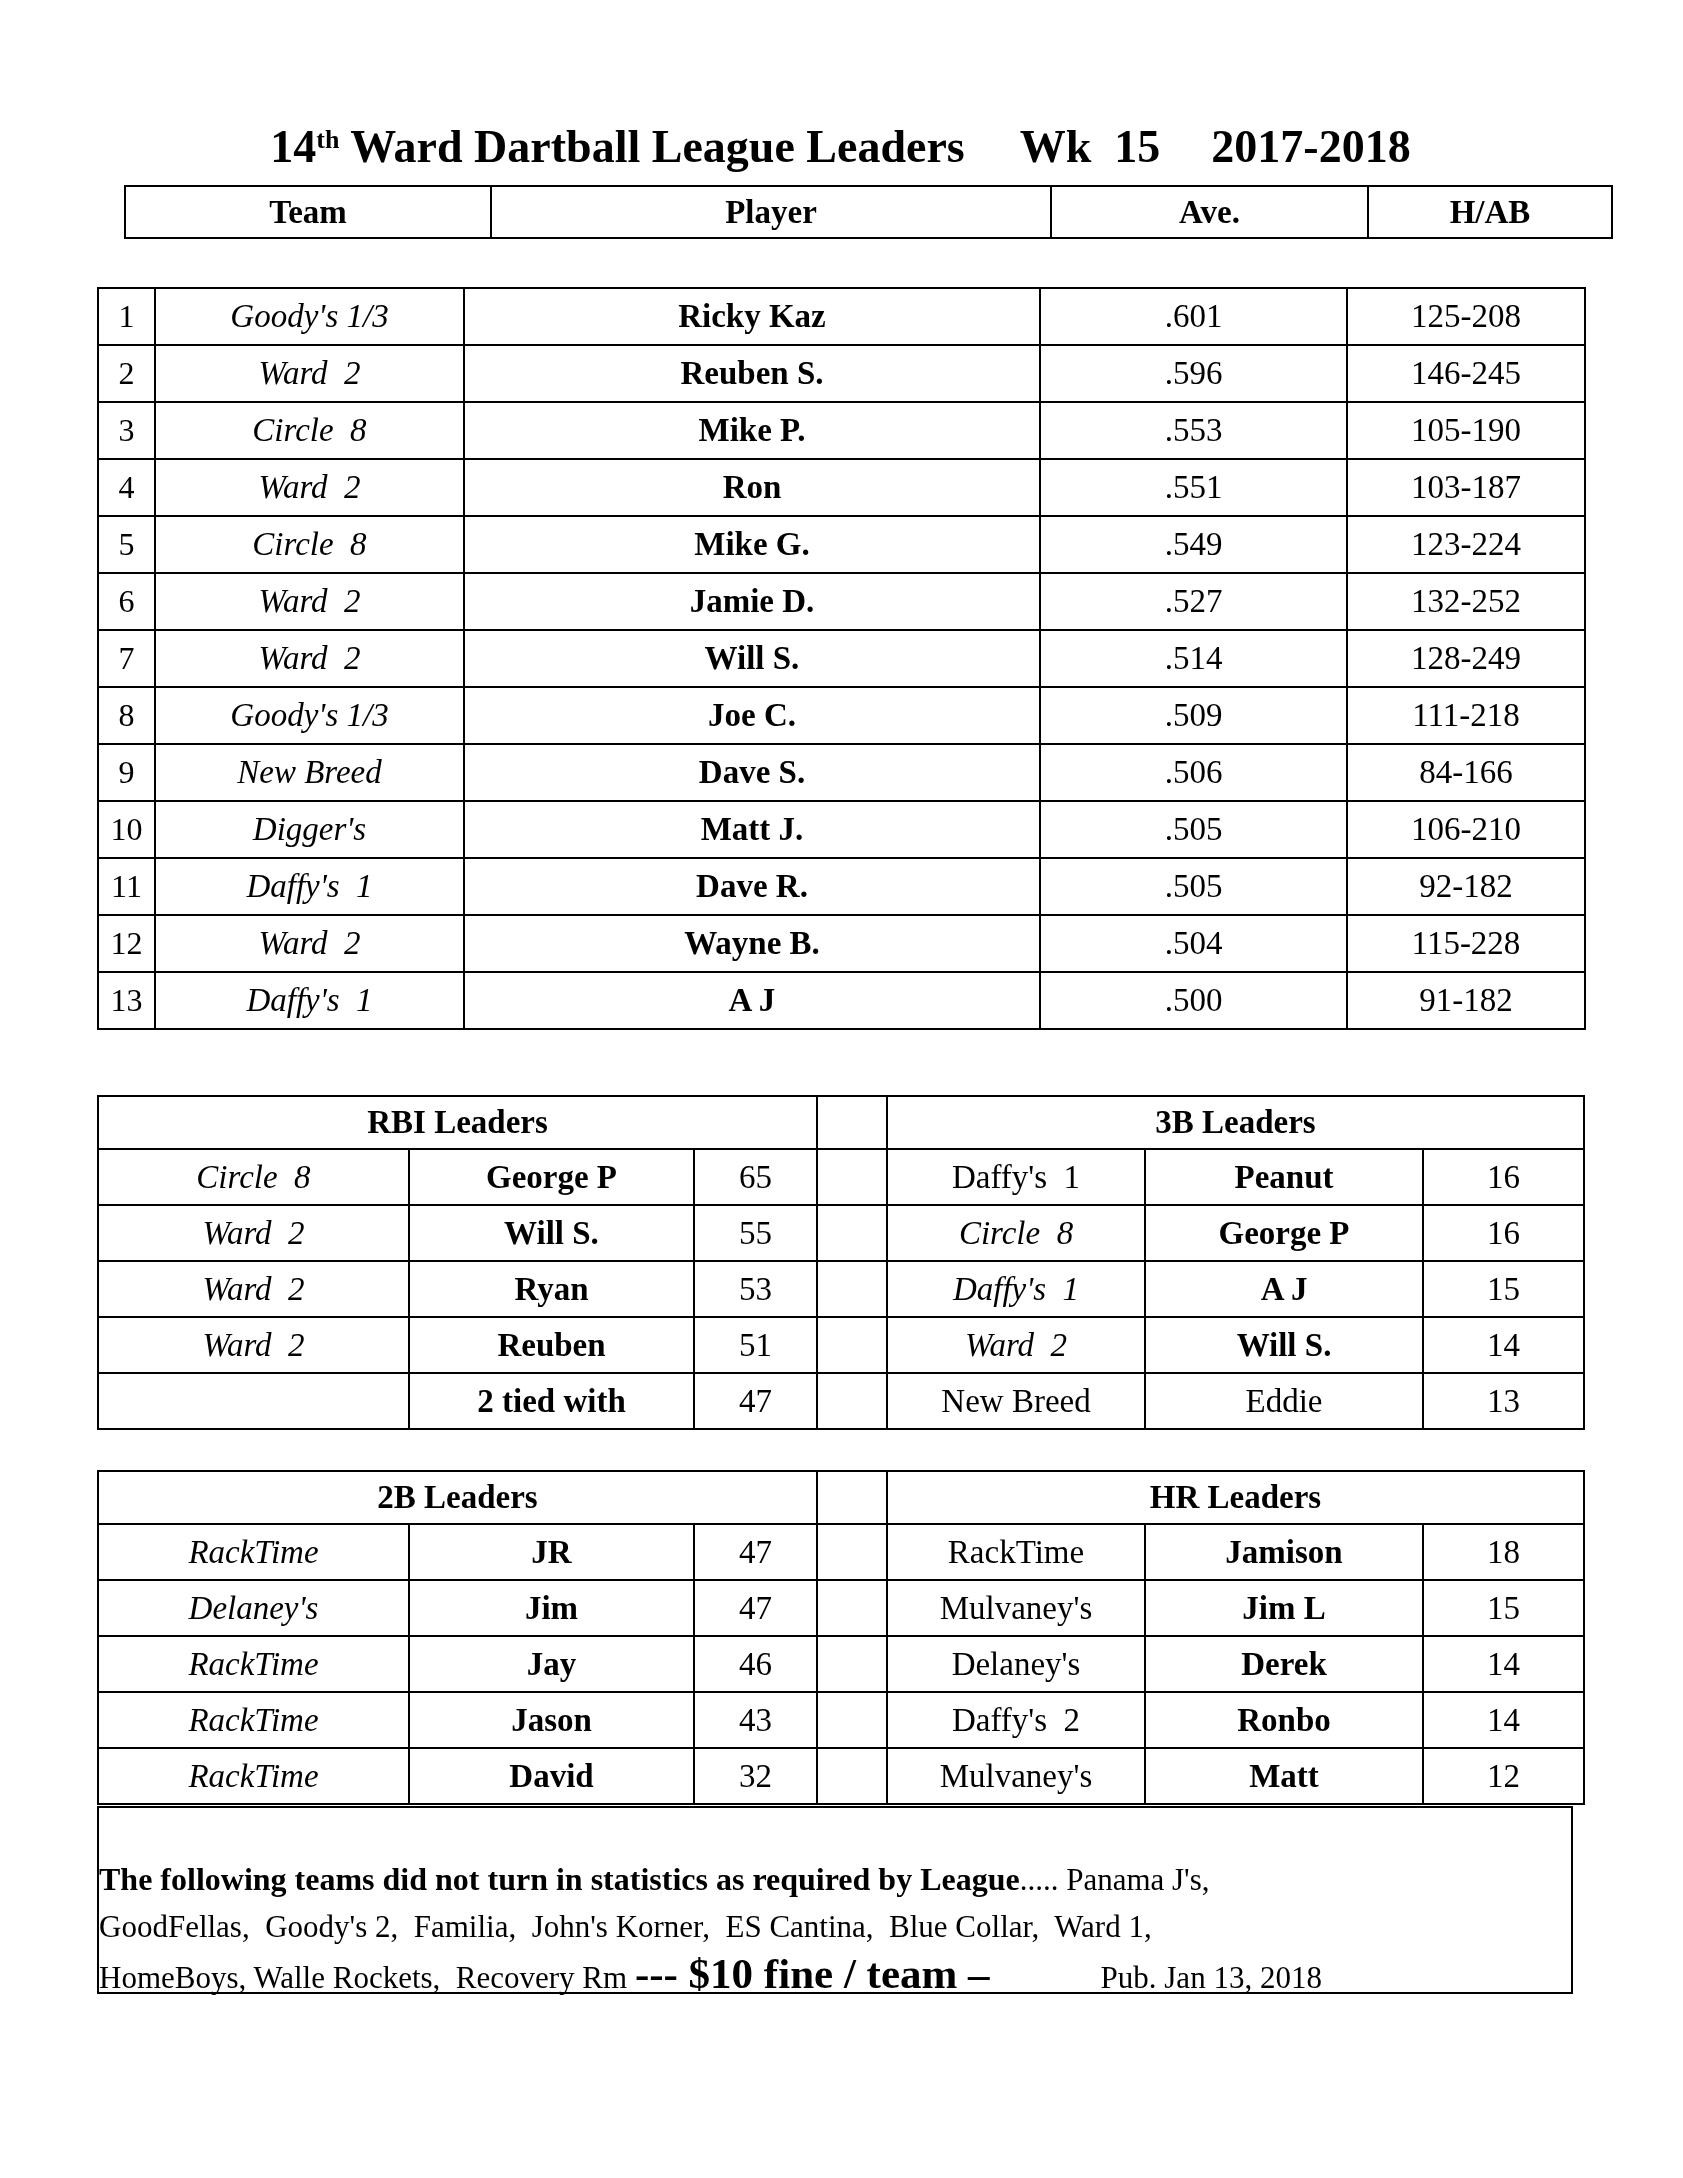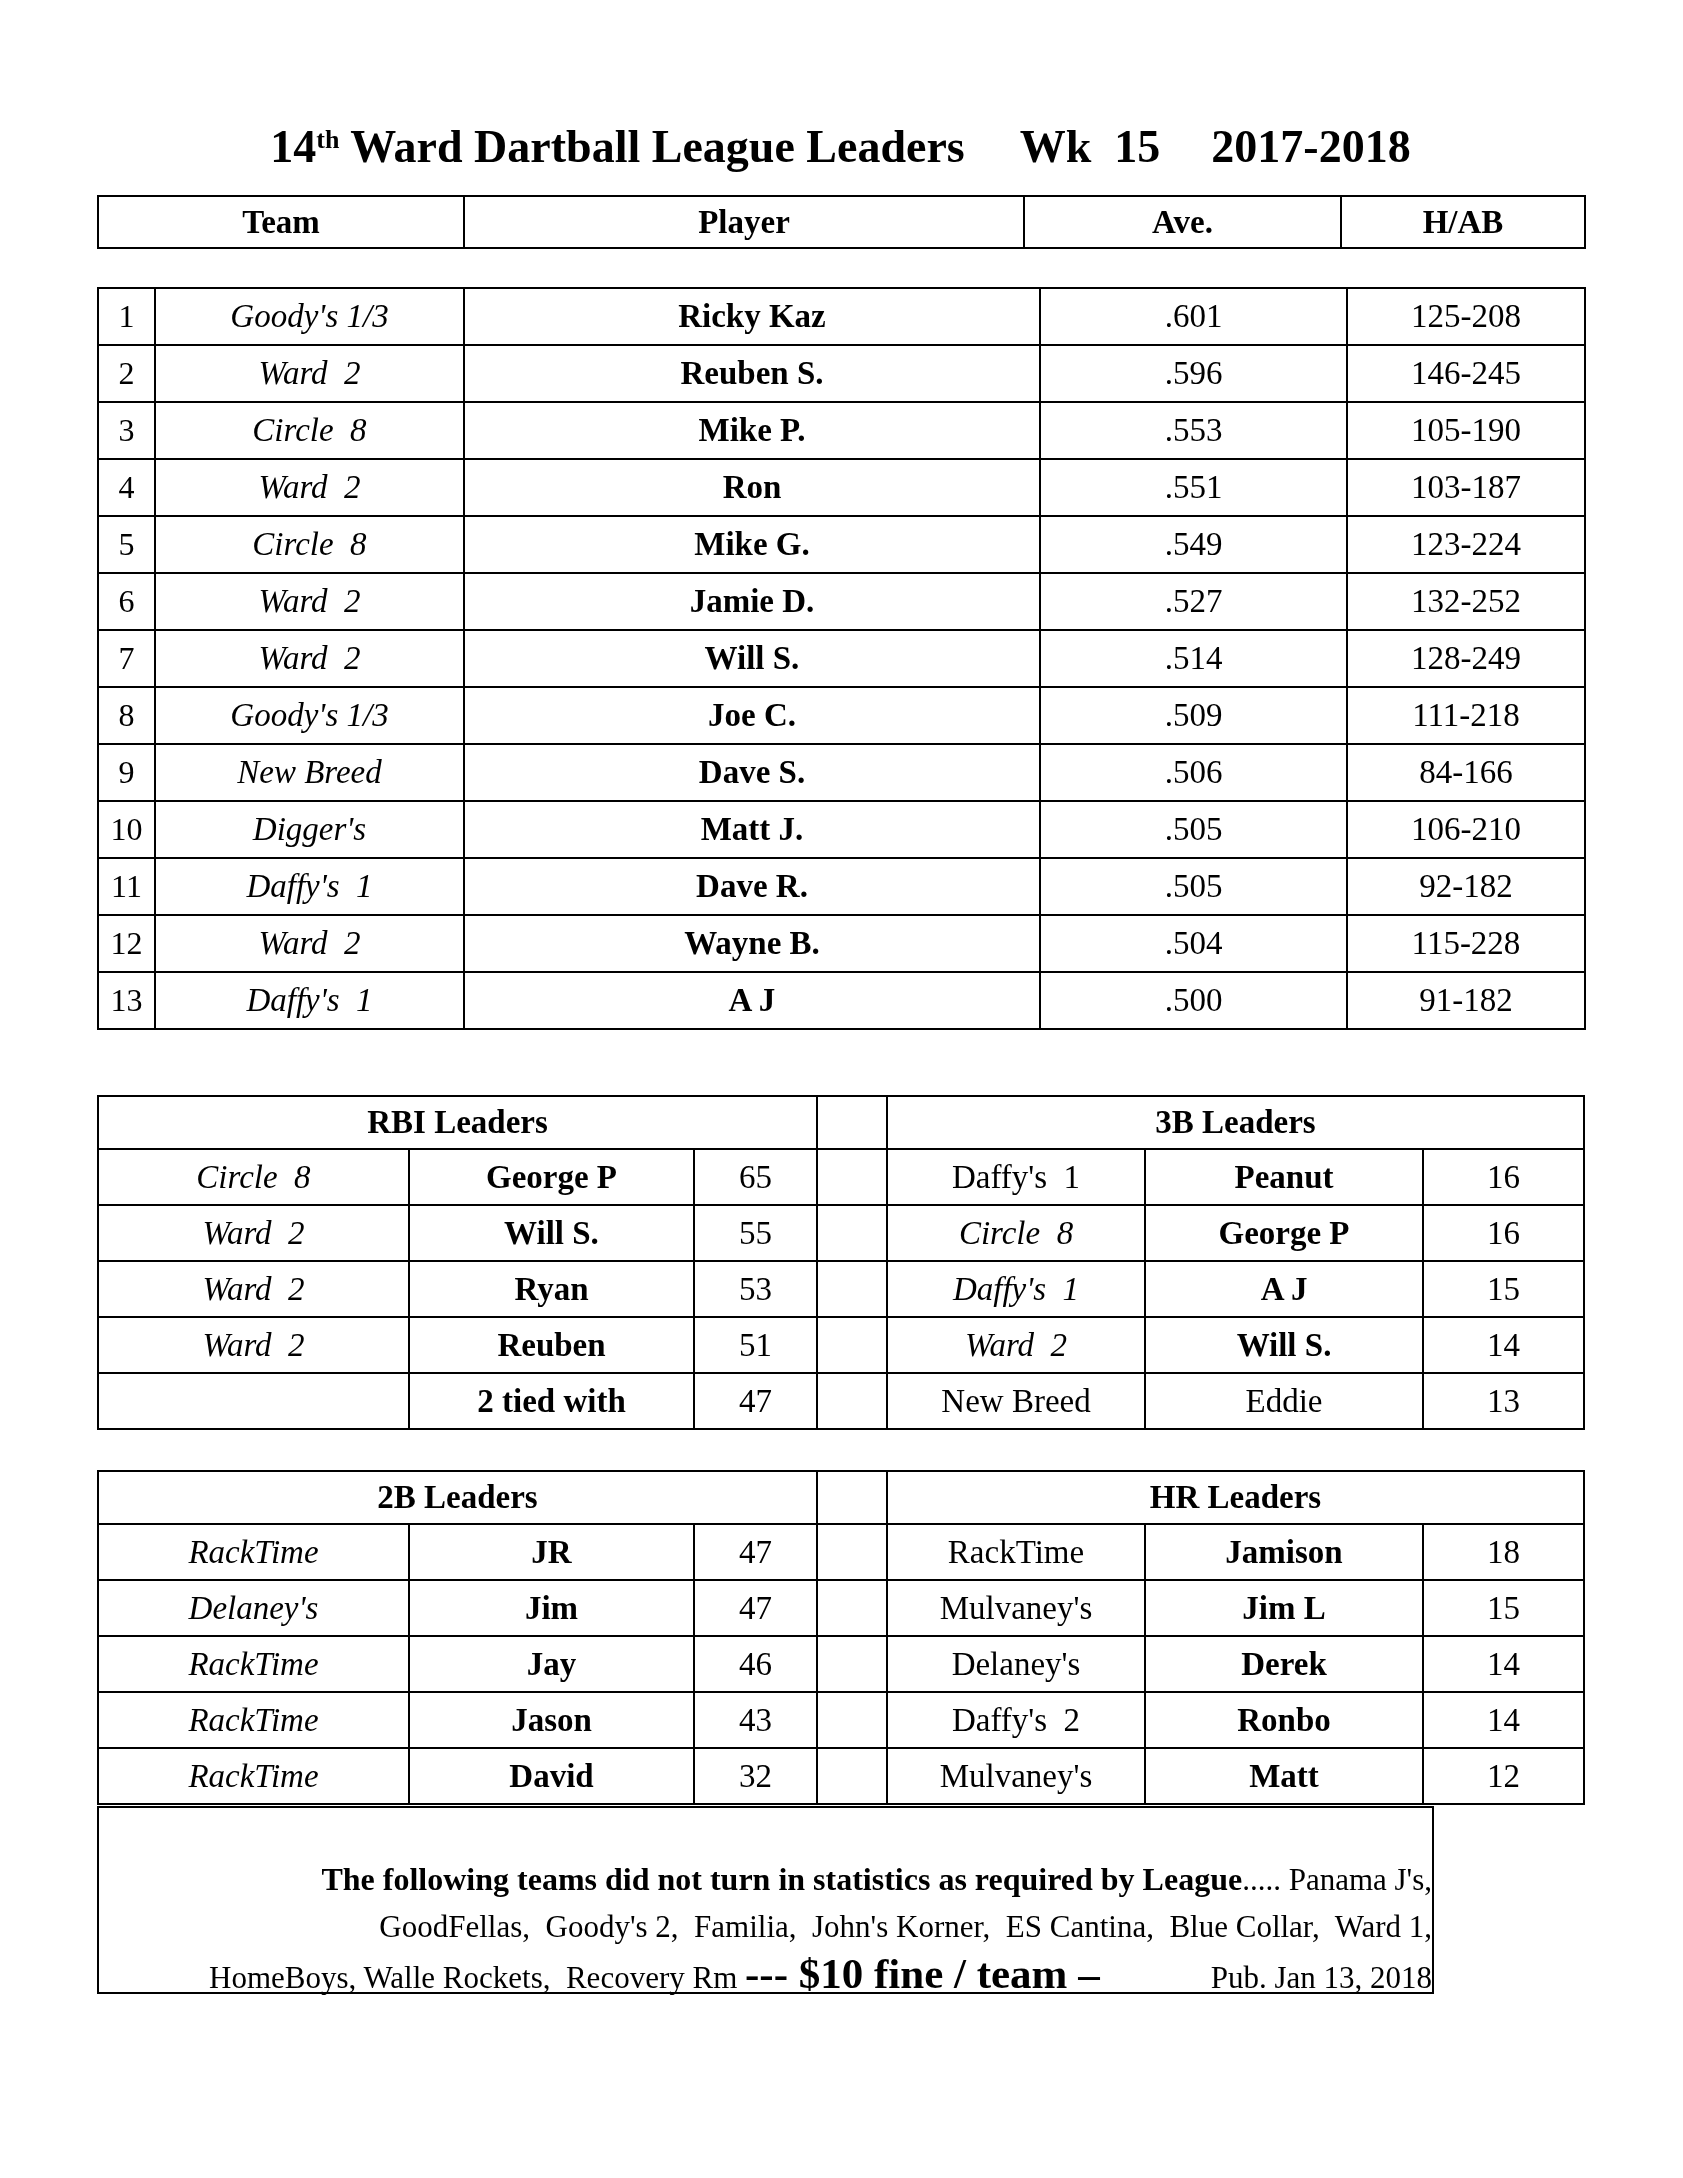--- a/index.html
+++ b/index.html
@@ -12,40 +12,40 @@
   .title sup{font-size:26px;vertical-align:14px;}
   .pre{white-space:pre;}
   .t-week{margin-left:55px;}
   .t-season{margin-left:51px;}
 
   
   table{border-collapse:collapse;table-layout:fixed;position:absolute;left:97px;width:1487px;}
   td{border:2px solid #000;text-align:center;vertical-align:middle;padding:0;
      white-space:pre;font-size:33px;overflow:hidden;}
 
-  #header-table{top:195px;}
+  #header-table{top:185px;margin-left:27px;}
   #header-table td{height:50px;font-weight:bold;}
 
   #standings-table{top:287px;}
   #standings-table td{height:55px;}
   .rank{font-size:32px;}
   .player{font-weight:bold;}
 
   #rbi-3b-table{top:1095px;border-radius:23px;}
   #twob-hr-table{top:1470px;padding-left:16px;}
   .section-title{font-weight:bold;height:51px;}
   .leaders-row td{height:54px;}
   .lplayer{font-weight:bold;}
   .regular{font-weight:normal;}
   .italic{font-style:italic;}
   .upright{font-style:normal;}
 
   
-  .footer-box{position:absolute;top:1806px;left:97px;width:1337px;height:188px;
-              border:2px solid #000;box-sizing:border-box;text-align:right;}
+  .footer-box{position:absolute;top:1806px;left:97px;width:1476px;height:188px;
+              border:2px solid #000;box-sizing:border-box;text-align:left;}
   .fline{white-space:pre;font-size:31px;line-height:47px;}
   .fline1{margin-top:48px;}
   .fb{font-weight:bold;font-size:32px;}
   .fb3{font-weight:bold;font-size:43px;}
   .pub{margin-left:111px;}
 </style>
 </head>
 <body>
 
 <div class="page">

